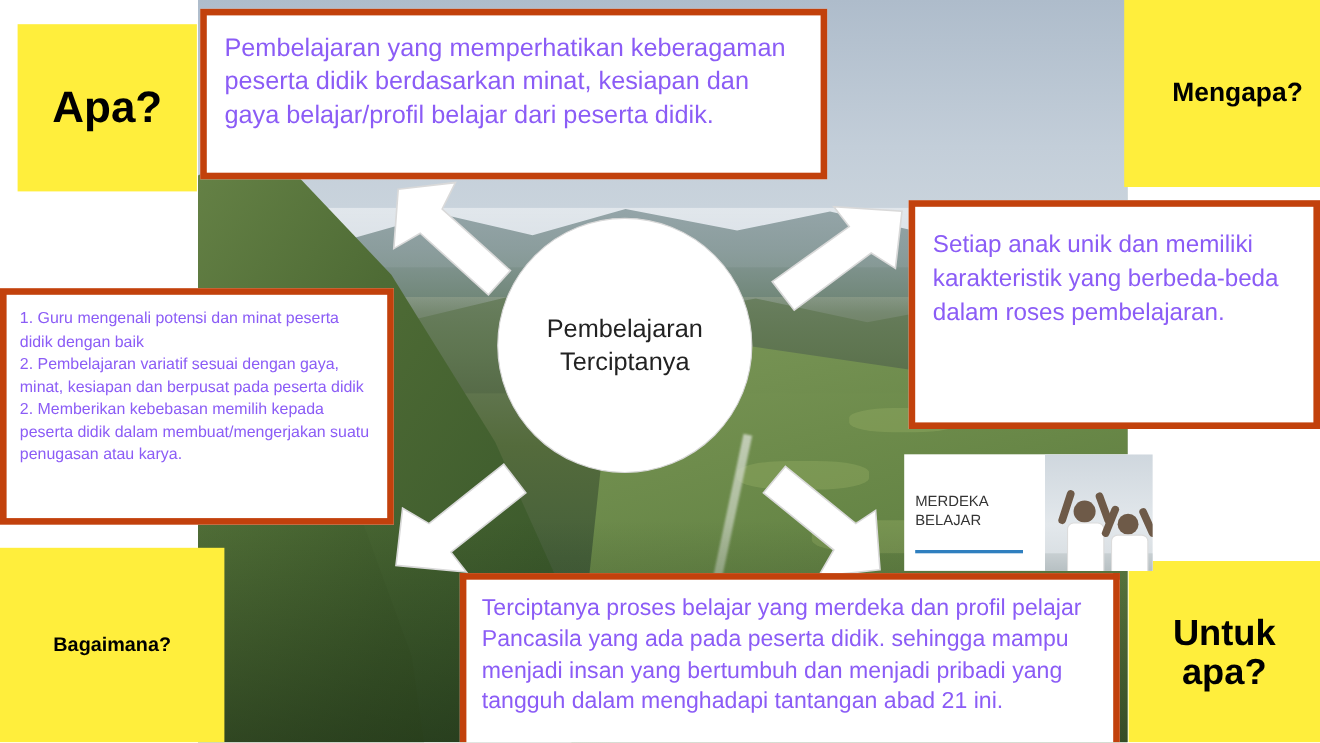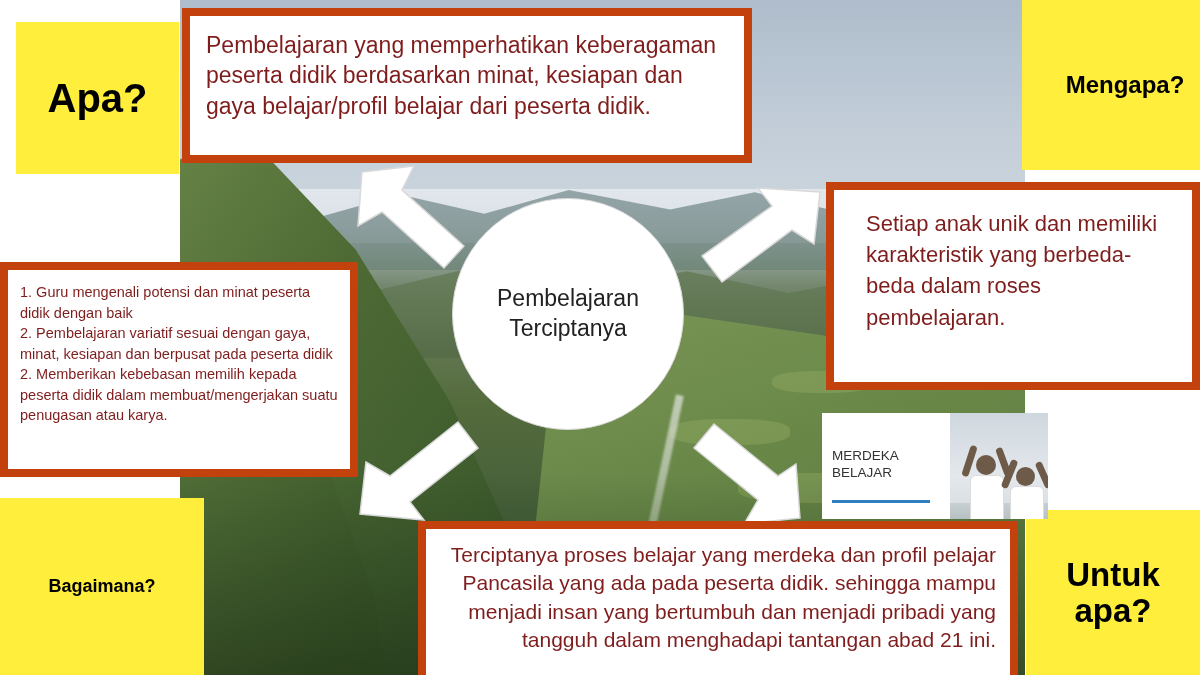--- a/index.html
+++ b/index.html
@@ -116,42 +116,41 @@
     font-size: 23px;
     color: #222;
     line-height: 1.3;
     padding: 0 28px;
   }
 
   
   .box {
     position: absolute;
     background: #ffffff;
-    border: 8px solid #c2410c;
+    border: 6px solid #c2410c;
     box-sizing: border-box;
-    color: #7f1d1d;
+    color: #8b5cf6;
   }
   #box-apa {
     left: 182px; top: 8px; width: 570px; height: 155px;
     padding: 14px 16px 10px 16px;
     font-size: 23px; line-height: 1.32;
   }
   #box-mengapa {
     left: 826px; top: 182px; width: 374px; height: 208px;
-    padding: 18px 32px; font-size: 22px; line-height: 1.42;
+    padding: 18px 16px; font-size: 22px; line-height: 1.42;
   }
   #box-bagaimana {
     left: 0; top: 262px; width: 358px; height: 215px;
     padding: 12px 12px; font-size: 14.5px; line-height: 1.42;
   }
   #box-untuk {
     left: 418px; top: 521px; width: 600px; height: 154px;
     padding: 12px 14px; font-size: 21px; line-height: 1.35;
     border-bottom: none;
-    text-align: right;
   }
 
   
   #merdeka-card {
     position: absolute;
     left: 822px; top: 413px; width: 226px; height: 106px;
     background: #ffffff;
     display: flex;
     overflow: hidden;
     box-sizing: border-box;

